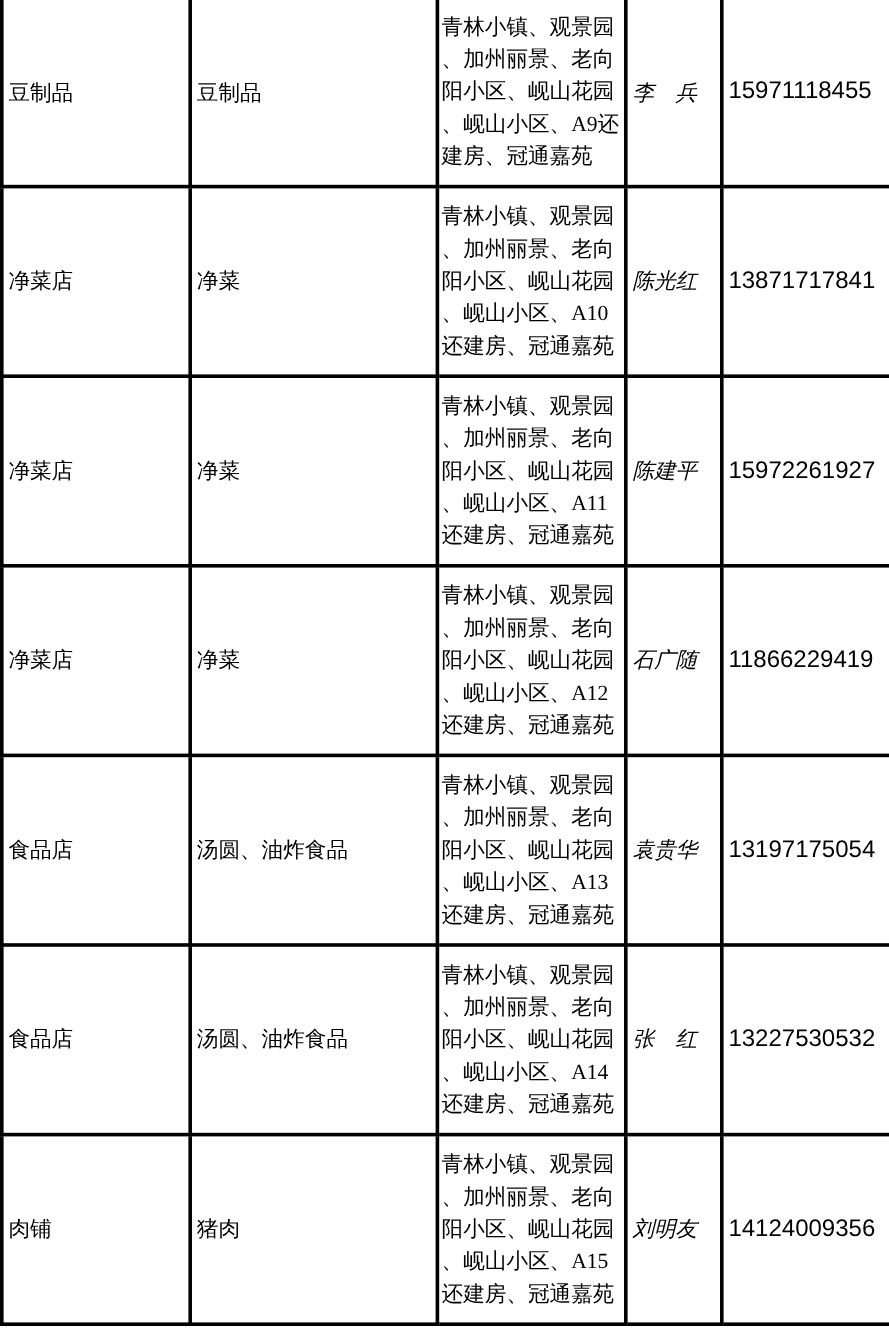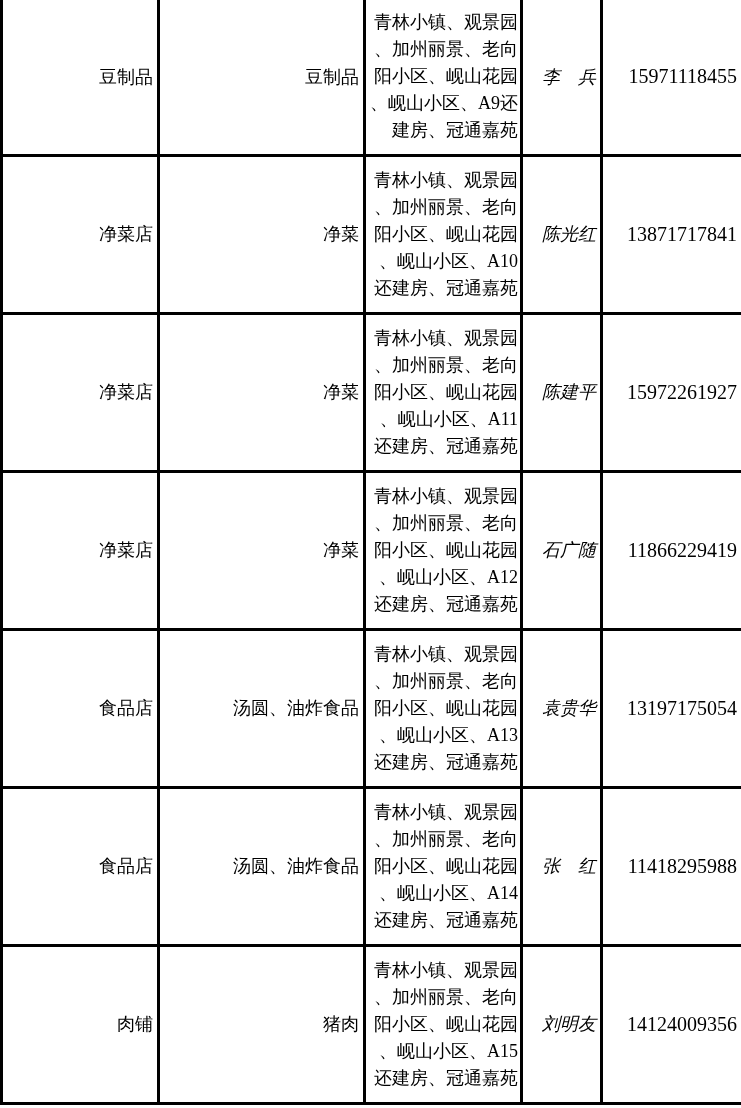--- a/index.html
+++ b/index.html
@@ -20,39 +20,39 @@
     table-layout: fixed;
   }
   .doc-table col.c1 { width: 157px; }
   .doc-table col.c2 { width: 206px; }
   .doc-table col.c3 { width: 157px; }
   .doc-table col.c4 { width: 80px; }
   .doc-table col.c5 { width: 141px; }
   .doc-table tr { height: 158px; }
   .doc-table td {
     border: 3px solid #000000;
-    text-align: right;
+    text-align: left;
     vertical-align: middle;
     font-size: 18px;
     padding: 2px 4px;
     overflow: hidden;
   }
   
   .doc-table tr.first-row { height: 155px; }
   .doc-table tr.first-row td { border-top: none; }
   td.area-cell {
     white-space: pre-line;
     line-height: 27px;
     font-size: 18px;
     padding: 2px 2px;
   }
   td.name-cell { font-size: 18px; font-style: italic; }
   td.phone-cell {
     font-size: 20px;
-    font-family: Liberation Serif, serif;
+    font-family: Liberation Sans, sans-serif;
   }
 </style>
 </head>
 <body>
 
 <table class="doc-table">
   <colgroup>
     <col class="c1">
       <col class="c2">
       <col class="c3">
@@ -117,21 +117,21 @@
     </tr>
     <tr>
       <td class="type-cell">食品店</td>
       <td class="prod-cell">汤圆、油炸食品</td>
       <td class="area-cell">青林小镇、观景园
 、加州丽景、老向
 阳小区、岘山花园
 、岘山小区、A14
 还建房、冠通嘉苑</td>
       <td class="name-cell">张　红</td>
-      <td class="phone-cell">11418295988</td>
+      <td class="phone-cell">13227530532</td>
     </tr>
     <tr>
       <td class="type-cell">肉铺</td>
       <td class="prod-cell">猪肉</td>
       <td class="area-cell">青林小镇、观景园
 、加州丽景、老向
 阳小区、岘山花园
 、岘山小区、A15
 还建房、冠通嘉苑</td>
       <td class="name-cell">刘明友</td>

